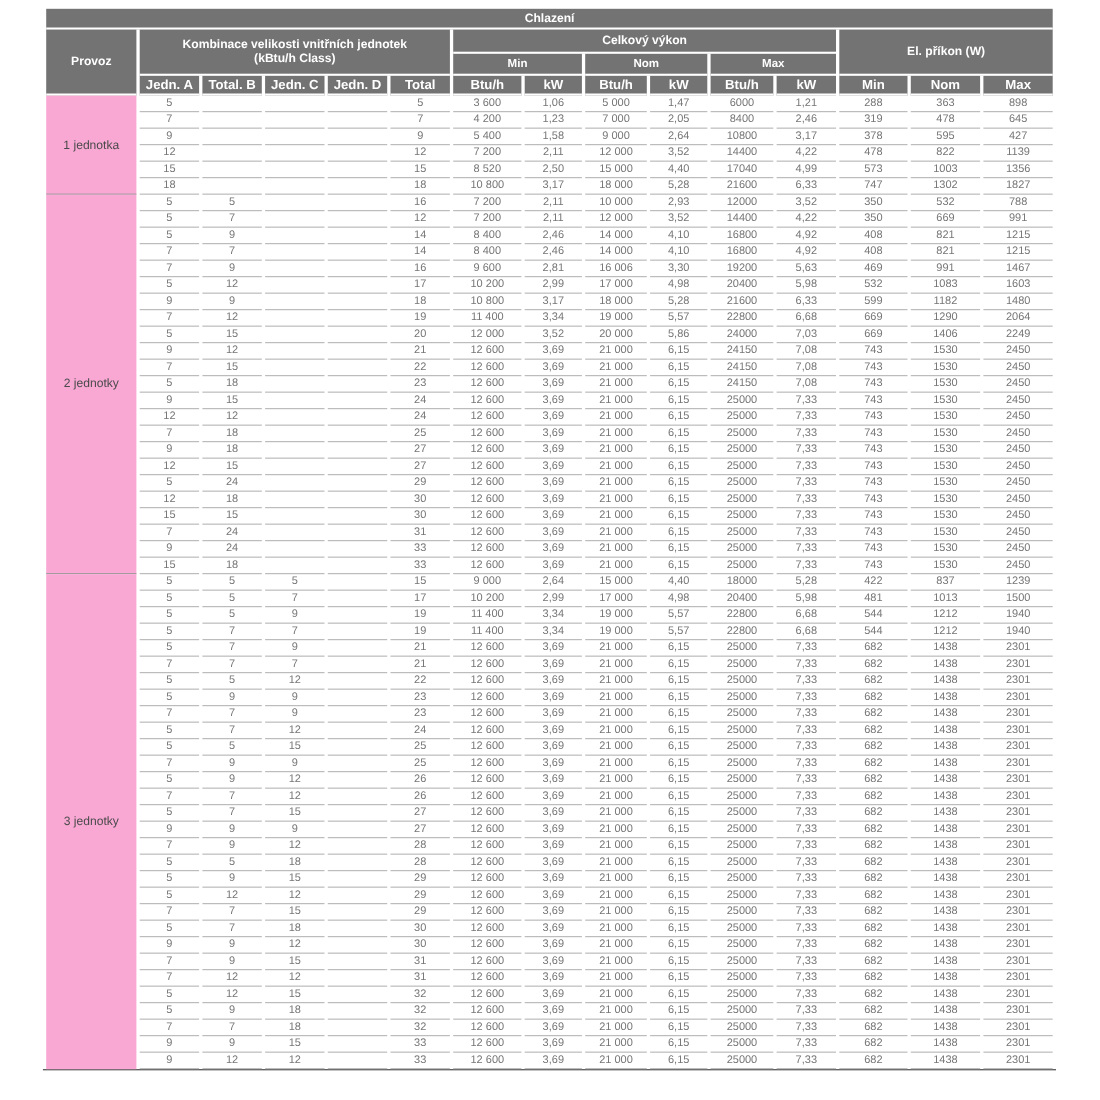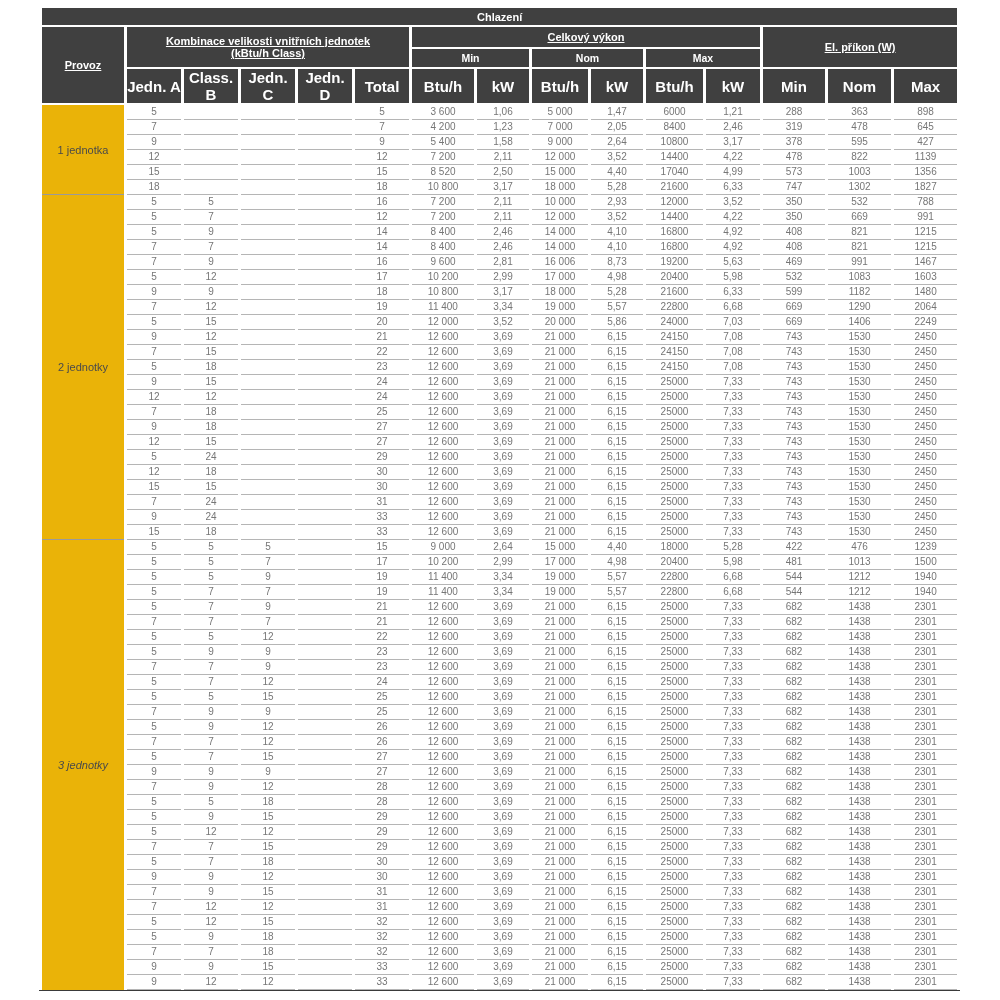--- a/index.html
+++ b/index.html
@@ -1,33 +1,33 @@
 <!DOCTYPE html>
 <html><head>
 <meta charset="utf-8">
 <style>
   html,body{margin:0;padding:0;background:#fff;width:1000px;height:1000px;overflow:hidden;
     font-family:"Liberation Sans",sans-serif;}
   .table-wrap{position:absolute;left:39px;top:8px;border-bottom:1.5px solid #3a3a3a;}
   table{border-collapse:separate;border-spacing:3px 0;table-layout:fixed;width:921px;}
   
-  th{background:#404040;color:#ffffff;font-weight:bold;text-align:center;vertical-align:middle;
+  th{background:#737373;color:#ffffff;font-weight:bold;text-align:center;vertical-align:middle;
      padding:0;border-bottom:2px solid #ffffff;}
   tr.h-title th{height:17px;font-size:11px;}
-  tr.h-grp th{font-size:11px;text-decoration:underline;}
+  tr.h-grp th{font-size:11px;}
   th.two-line{line-height:12px;}
   tr.h-mnm th{height:14px;font-size:10.5px;}
-  tr.h-cols th{height:16px;font-size:15px;}
+  tr.h-cols th{height:16px;font-size:12px;}
   
   td{padding:0;margin:0;}
   td.cell{height:14px;line-height:14px;font-size:10px;color:#767676;text-align:center;
      border-bottom:1px solid #b5b5b5;overflow:hidden;white-space:nowrap;}
   td.provoz{color:#4a4a4a;font-size:11px;text-align:center;vertical-align:middle;
-     border-bottom:1px solid #9a9a9a;background:#eab308;}
-  tbody:last-child td.provoz{border-bottom:none;font-style:italic;}
+     border-bottom:1px solid #9a9a9a;background:#f9a8d4;}
+  tbody:last-child td.provoz{border-bottom:none;}
 </style>
 </head>
 <body>
 
 <div class="table-wrap">
 <table>
   <colgroup>
     <col style="width:82px">
         <col style="width:54px">
         <col style="width:54px">
@@ -57,21 +57,21 @@
       <th colspan="6" style="height:16px;">Celkový výkon</th>
       <th colspan="3" rowspan="2">El. příkon (W)</th>
     </tr>
     <tr class="h-mnm">
       <th colspan="2">Min</th>
       <th colspan="2">Nom</th>
       <th colspan="2">Max</th>
     </tr>
     <tr class="h-cols">
       <th>Jedn. A</th>
-      <th>Class. B</th>
+      <th>Total. B</th>
       <th>Jedn. C</th>
       <th>Jedn. D</th>
       <th>Total</th>
       <th>Btu/h</th>
       <th>kW</th>
       <th>Btu/h</th>
       <th>kW</th>
       <th>Btu/h</th>
       <th>kW</th>
       <th>Min</th>
@@ -246,21 +246,21 @@
         </tr>
         <tr>
           <td class="cell">7</td>
           <td class="cell">9</td>
           <td class="cell"></td>
           <td class="cell"></td>
           <td class="cell">16</td>
           <td class="cell">9 600</td>
           <td class="cell">2,81</td>
           <td class="cell">16 006</td>
-          <td class="cell">8,73</td>
+          <td class="cell">3,30</td>
           <td class="cell">19200</td>
           <td class="cell">5,63</td>
           <td class="cell">469</td>
           <td class="cell">991</td>
           <td class="cell">1467</td>
         </tr>
         <tr>
           <td class="cell">5</td>
           <td class="cell">12</td>
           <td class="cell"></td>
@@ -557,21 +557,21 @@
           <td class="cell">5</td>
           <td class="cell"></td>
           <td class="cell">15</td>
           <td class="cell">9 000</td>
           <td class="cell">2,64</td>
           <td class="cell">15 000</td>
           <td class="cell">4,40</td>
           <td class="cell">18000</td>
           <td class="cell">5,28</td>
           <td class="cell">422</td>
-          <td class="cell">476</td>
+          <td class="cell">837</td>
           <td class="cell">1239</td>
         </tr>
         <tr>
           <td class="cell">5</td>
           <td class="cell">5</td>
           <td class="cell">7</td>
           <td class="cell"></td>
           <td class="cell">17</td>
           <td class="cell">10 200</td>
           <td class="cell">2,99</td>

